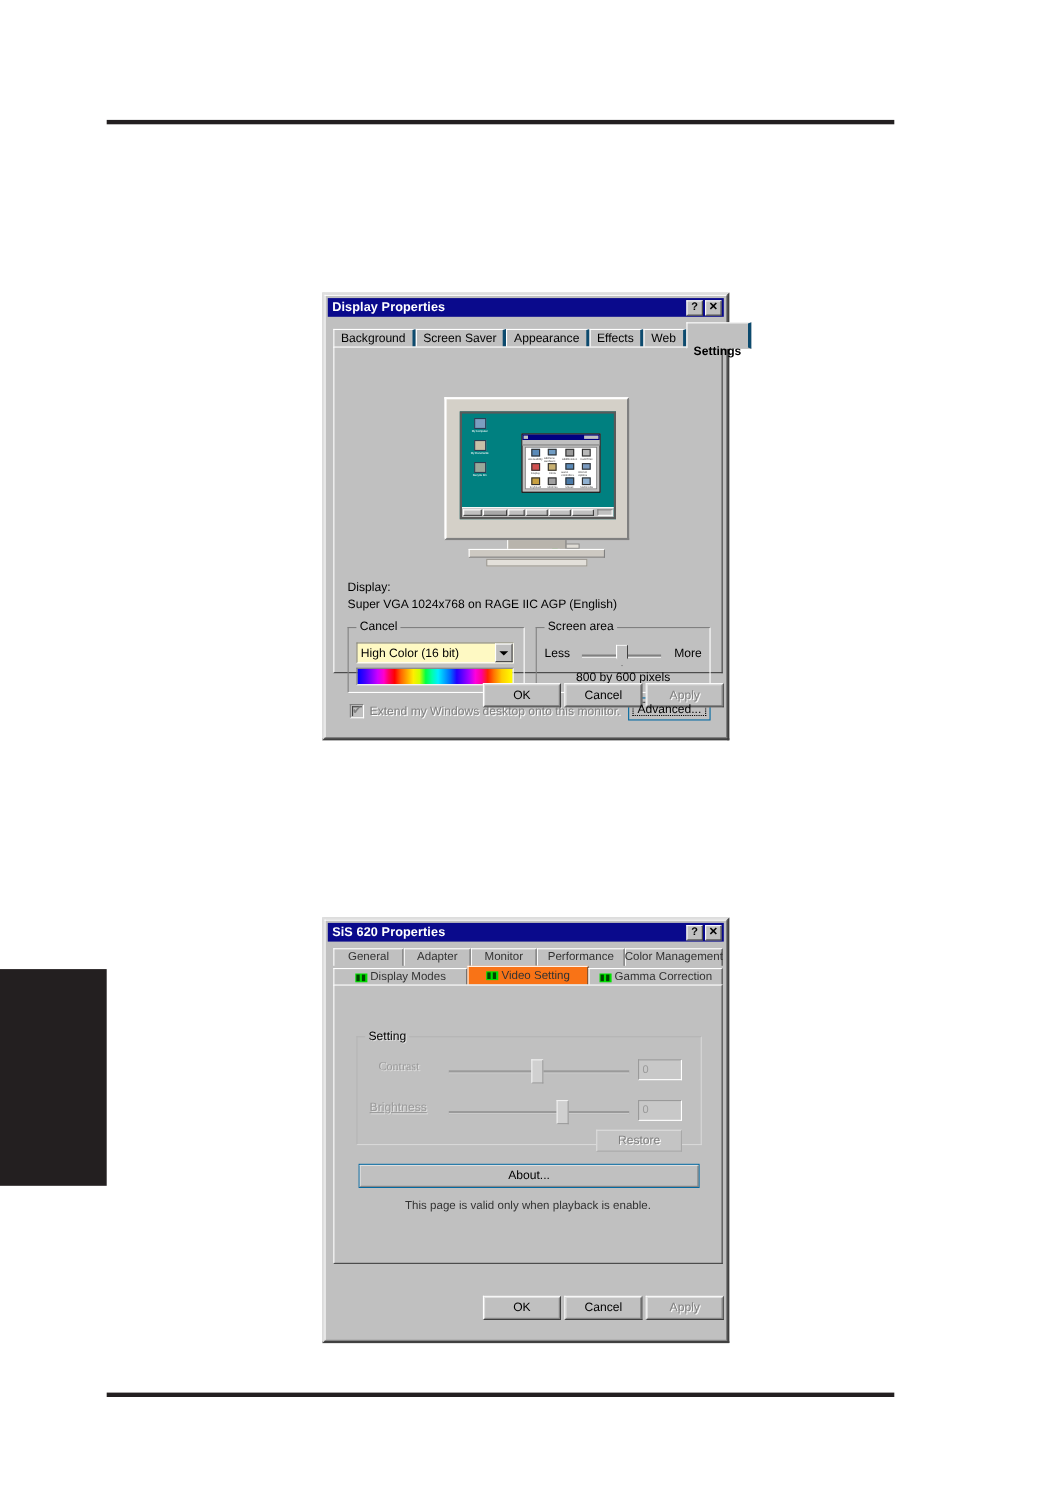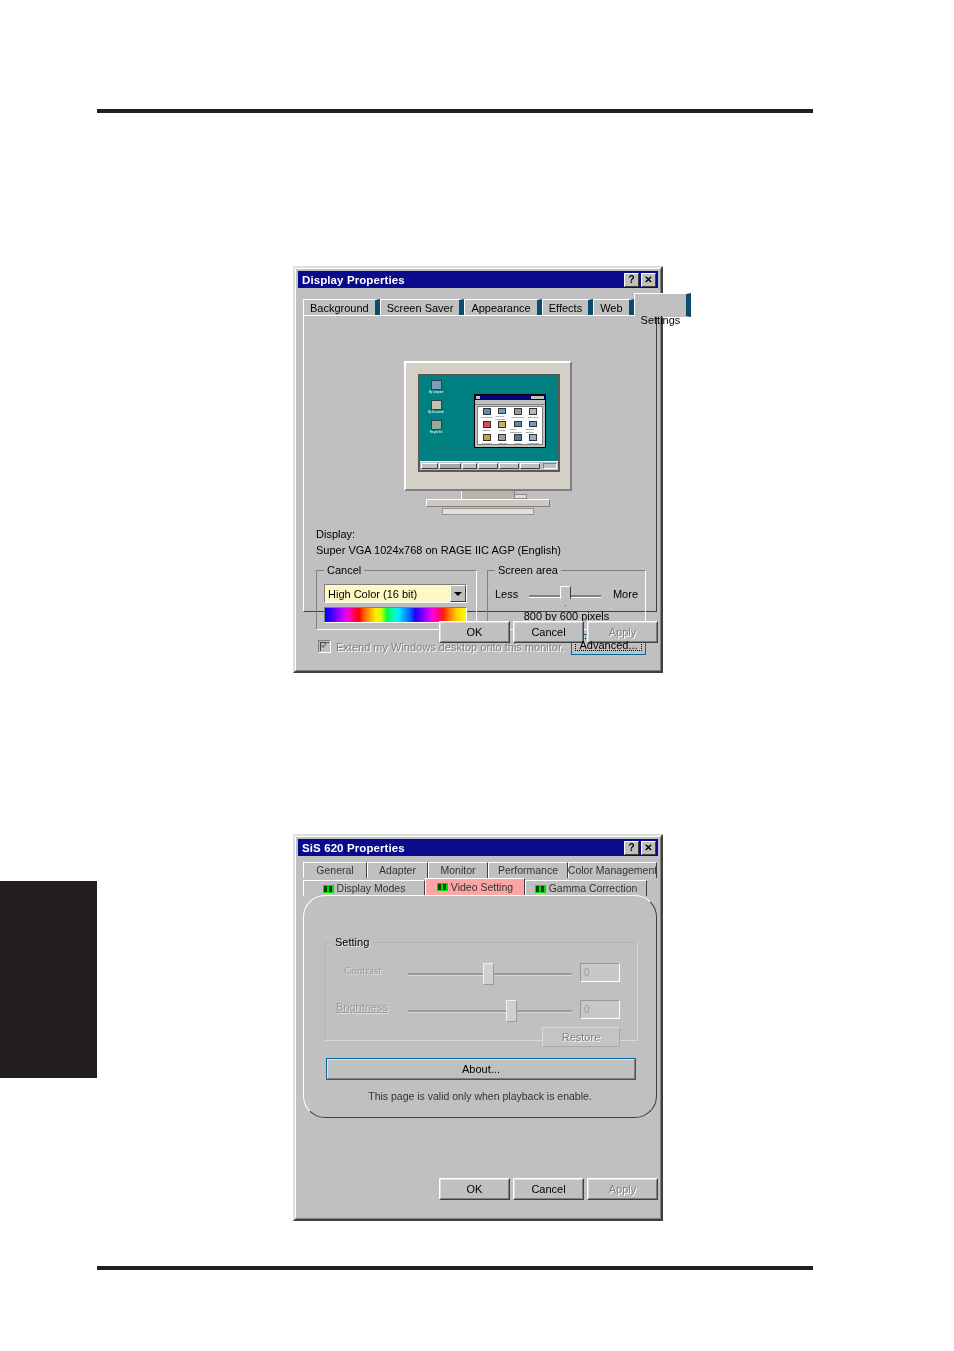--- a/index.html
+++ b/index.html
@@ -46,27 +46,27 @@
     font-size:10px;line-height:12px;text-align:center;color:#000;
     font-weight:bold;font-family:"Liberation Sans",sans-serif;
     box-sizing:border-box;
   }
 
   
   .tabstrip{position:absolute;display:flex;align-items:flex-end;}
   .tab{
     background:#c0c0c0;
     border-top:1px solid #ffffff;border-left:1px solid #ffffff;
-    border-right:5px solid #0c4a6e;
+    border-right:3px solid #0c4a6e;
     padding:2px 6px 2px 6px;font-size:11px;
     box-sizing:border-box;white-space:nowrap;
     position:relative;height:17px;line-height:13px;
   }
   .tab.sel{
-    height:20px;font-weight:normal;z-index:5;
+    height:20px;font-weight:bold;z-index:5;
     margin-bottom:-1px;padding-top:20px;
     border-bottom:1px solid #c0c0c0;
     margin-top:20px;
   }
 
   
   .tabpage{
     position:absolute;background:#c0c0c0;
     border-top:1px solid #ffffff;border-left:1px solid #ffffff;
     border-right:1px solid #404040;border-bottom:1px solid #404040;
@@ -472,31 +472,31 @@
     <div class="sistab" style="width:89px;justify-content:center;">
         <span>Color Management</span>
       </div>
   </div>
 
   <div class="tabstrip" style="left:8px;top:41px;height:19px;">
     <div class="sistab" style="width:122px;justify-content:center;">
       <span class="sisicon"></span>
       <span>Display Modes</span>
     </div>
-    <div class="sistab sel" style="width:100px;justify-content:center;background:#fca5a5;">
+    <div class="sistab sel" style="width:110px;justify-content:center;background:#f97316;">
       <span class="sisicon"></span>
       <span>Video Setting</span>
     </div>
     <div class="sistab" style="width:122px;justify-content:center;">
       <span class="sisicon"></span>
       <span>Gamma Correction</span>
     </div>
   </div>
 
-  <div class="tabpage" style="left:8px;top:59px;width:354px;height:223px;border-radius:22px;">
+  <div class="tabpage" style="left:8px;top:59px;width:354px;height:254px;">
 
     <div class="group" style="left:20px;top:46px;width:314px;height:99px;">
       <div class="gbox" style="border-color:#b4b4b4;border-right-color:#d8d8d8;border-bottom-color:#d8d8d8;"></div>
       <div class="gtitle dis">Setting</div>
 
       <div class="lbl dis" style="left:20px;top:22px;font-family:Liberation Serif, serif;">Contrast</div>
       <div class="sl-track dis-line" style="left:84px;top:31px;width:164px;background:#9a9a9a;border-bottom-color:#d8d8d8;"></div>
       <div class="sl-thumb" style="left:159px;top:21px;height:22px;background:#d0d0d0;border-top-color:#f0f0f0;border-left-color:#f0f0f0;border-right-color:#9a9a9a;border-bottom-color:#9a9a9a;"></div>
       <div class="spin" style="left:256px;top:21px;width:40px;height:19px;">0</div>
 

